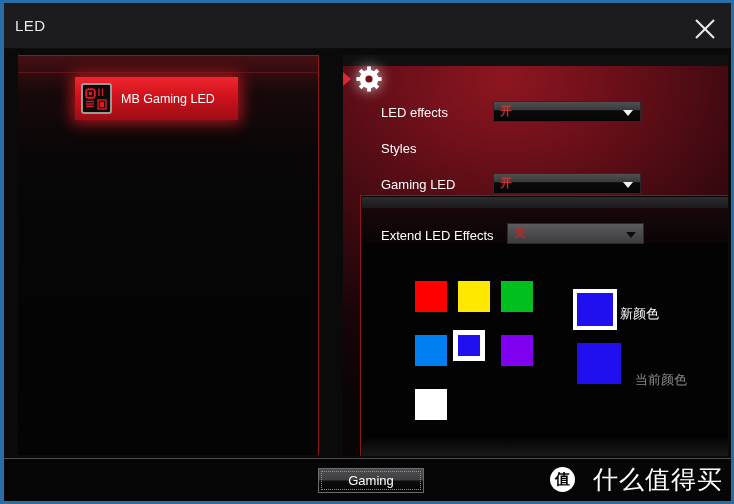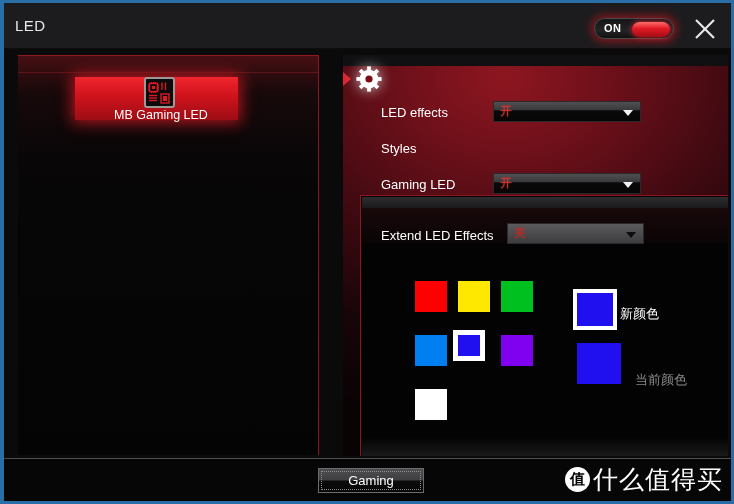--- a/index.html
+++ b/index.html
@@ -99,21 +99,20 @@
 
   .mb-btn {
     position: absolute;
     left: 57px; top: 21px;
     width: 163px; height: 43px;
     background: linear-gradient(180deg,#f0262e 0%, #cf121c 45%, #9d0d14 100%);
     box-shadow: 0 0 14px 3px rgba(225,25,35,0.75);
     display: flex;
     align-items: center;
     cursor: pointer;
-    flex-direction: column;
   }
   .mb-icon {
     width: 31px; height: 31px;
     margin-left: 6px;
     background: #0b0b0b;
     border: 2px solid #9a9a9a;
     border-radius: 3px;
     flex: none;
   }
   .mb-icon svg { display: block; }
@@ -315,38 +314,34 @@
     border-radius: 50%;
     background: #ffffff;
     color: #000000;
     font-size: 15px;
     display: flex;
     align-items: center;
     justify-content: center;
     font-weight: bold;
   }
   .wm-text {
-    margin-left: 3px;
+    margin-left: 18px;
     font-size: 25px;
     color: #ffffff;
     letter-spacing: 1px;
   }
 </style>
 </head>
 <body>
 
 <div id="app">
 
   <div class="titlebar">
     <div class="title-text">LED</div>
 
-    <div class="toggle">
-      <span class="toggle-label">ON</span>
-      <span class="toggle-knob"></span>
-    </div>
 
     <div class="close-btn">
       <svg width="28" height="28" viewBox="0 0 28 28">
         <line x1="5" y1="5" x2="23" y2="23" stroke="#e8e8e8" stroke-width="2.1"></line>
         <line x1="23" y1="5" x2="5" y2="23" stroke="#e8e8e8" stroke-width="2.1"></line>
       </svg>
     </div>
   </div>
 
   <div class="body-row">

